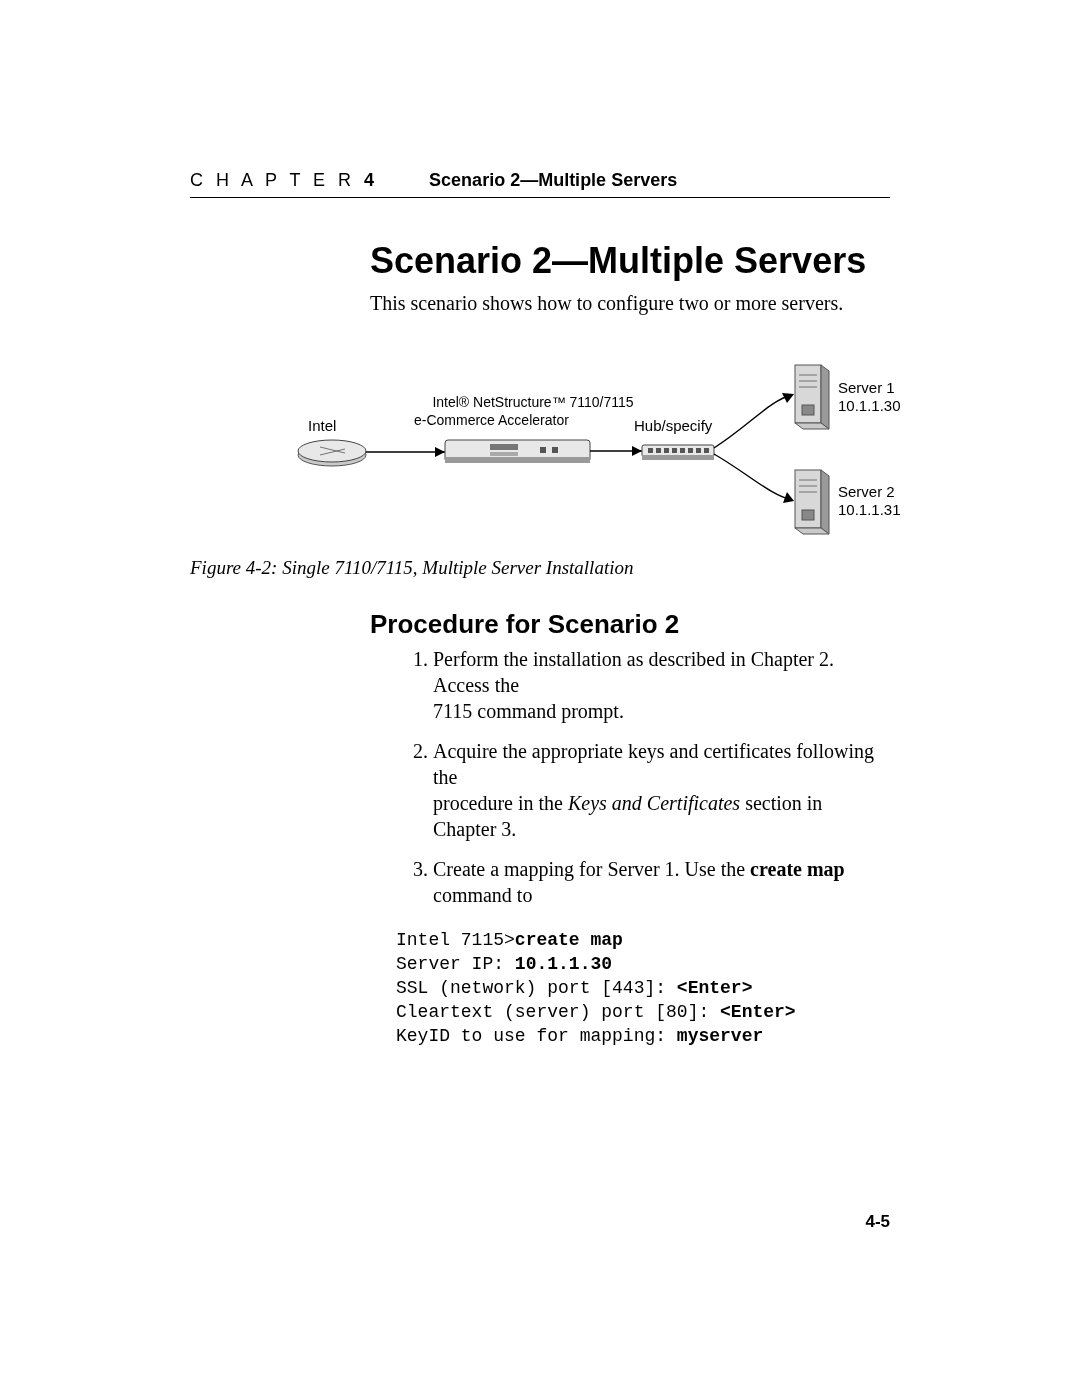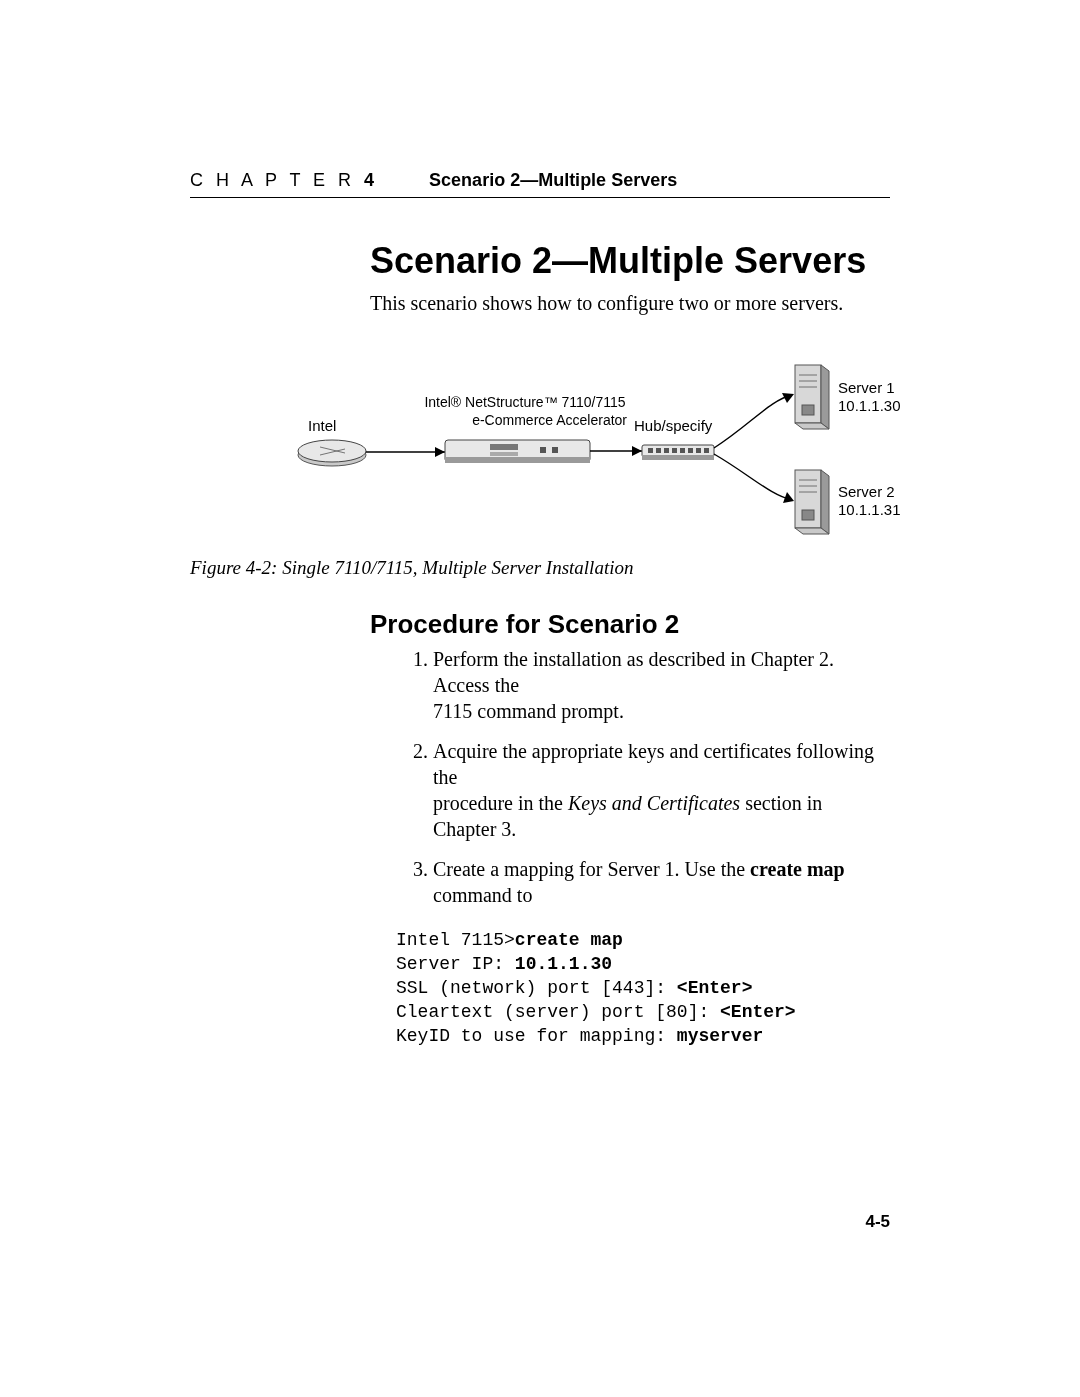--- a/index.html
+++ b/index.html
@@ -203,22 +203,22 @@
           <polygon points="531,115 539,121 539,179 531,173" class="device-dark" stroke="#555"></polygon>
           <polygon points="505,173 531,173 539,179 513,179" class="device-mid" stroke="#555"></polygon>
           <line x1="509" y1="125" x2="527" y2="125" class="server-line"></line>
           <line x1="509" y1="131" x2="527" y2="131" class="server-line"></line>
           <line x1="509" y1="137" x2="527" y2="137" class="server-line"></line>
           <rect x="512" y="155" width="12" height="10" fill="#888" stroke="#555"></rect>
         </g>
       </svg>
 
       <div class="dlabel" style="left:18px; top:62px;">Intel</div>
-      <div class="dlabel small" style="left:120px; top:38px; width:230px; text-align:center;">Intel® NetStructure™ 7110/7115</div>
-      <div class="dlabel small" style="left:107px; top:56px; width:230px; text-align:right;">e-Commerce Accelerator</div>
+      <div class="dlabel small" style="left:128px; top:38px; width:230px; text-align:center;">Intel® NetStructure™ 7110/7115</div>
+      <div class="dlabel small" style="left:124px; top:56px; width:230px; text-align:left;">e-Commerce Accelerator</div>
       <div class="dlabel" style="left:344px; top:62px;">Hub/specify</div>
       <div class="dlabel" style="left:548px; top:24px;">Server 1</div>
       <div class="dlabel" style="left:548px; top:42px;">10.1.1.30</div>
       <div class="dlabel" style="left:548px; top:128px;">Server 2</div>
       <div class="dlabel" style="left:548px; top:146px;">10.1.1.31</div>
     </div>
 
     <div class="fig-caption">Figure 4-2:  Single 7110/7115, Multiple Server Installation</div>
 
     <h2 class="subhead">Procedure for Scenario 2</h2>

